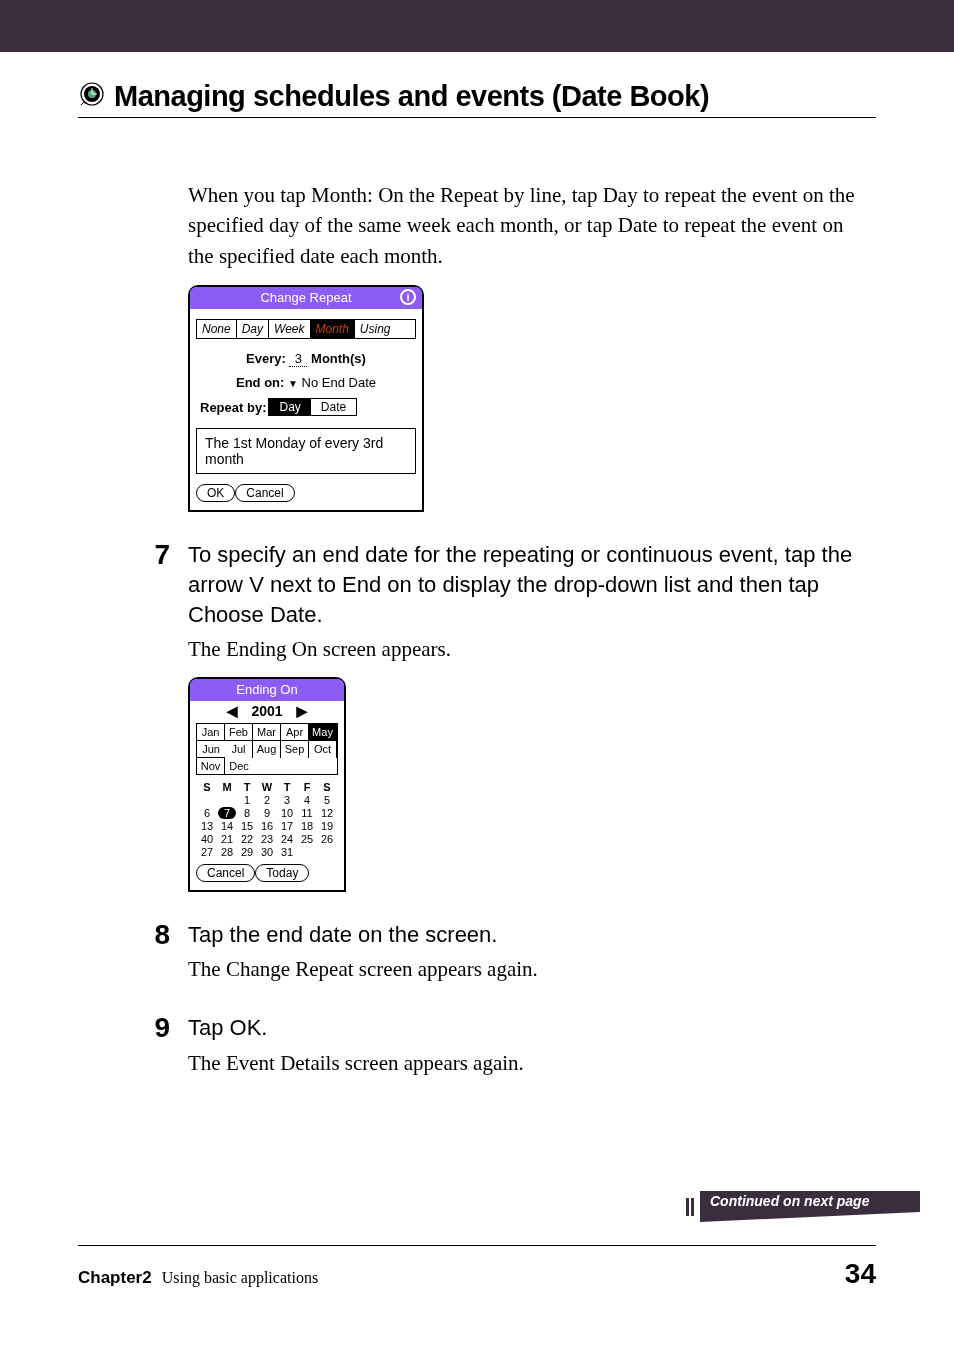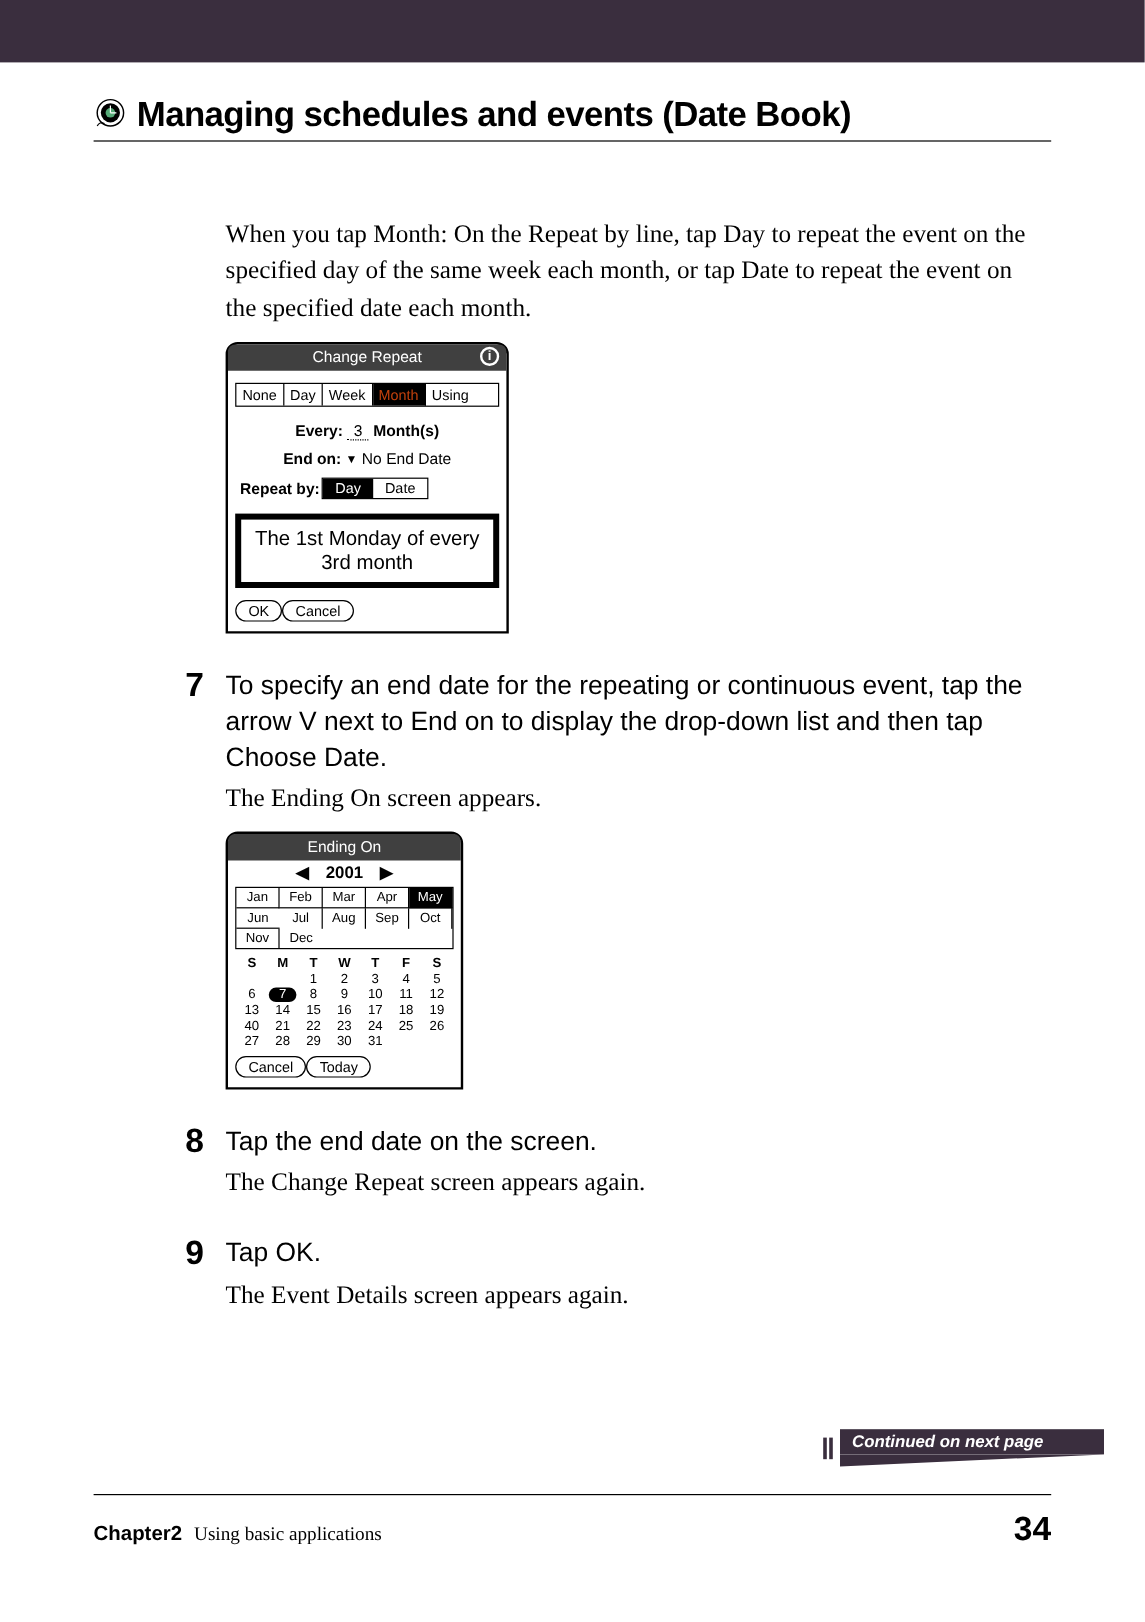--- a/index.html
+++ b/index.html
@@ -55,21 +55,21 @@
       border-top-left-radius: 10px;
       border-top-right-radius: 10px;
       width: 236px;
       margin-top: 14px;
       font-family: Verdana, Geneva, sans-serif;
       font-size: 12px;
       background: #fff;
       position: relative;
     }
     .screen-title {
-      background: #404040;
+      background: #8b5cf6;
       color: #fff;
       text-align: center;
       font-size: 13px;
       font-weight: 500;
       line-height: 22px;
       border-top-left-radius: 6px;
       border-top-right-radius: 6px;
       position: relative;
     }
     .info-icon {
@@ -88,20 +88,21 @@
     }
     .tabs {
       display: flex;
       border: 1px solid #000;
       margin: 10px 6px 10px 6px;
       font-size: 12px;
     }
     .tab {
       border-right: 1px solid #000;
       padding: 2px 5px;
+      font-style: italic;
     }
     .tab:last-child { border-right: none; }
     .tab.sel { background: #000; color: #c2410c; }
     .field-row {
       padding: 2px 10px 6px;
       font-size: 13px;
     }
     .dotted-in {
       border-bottom: 1px dotted #000;
       display: inline-block;
@@ -118,25 +119,24 @@
     .pill-pair {
       display: flex;
       border: 1px solid #000;
     }
     .pill {
       padding: 1px 10px;
       font-size: 12px;
     }
     .pill.sel { background: #000; color: #fff; }
     .summary-box {
-      border: 5px solid #000000;
+      border: 1px solid #000000;
       margin: 4px 6px 10px;
       padding: 6px 8px;
-      font-size: 17px;
-      text-align: center;
+      font-size: 14px;
     }
     .btn-row {
       display: flex;
       gap: 0;
       padding: 0 6px 8px;
     }
     .pill-btn {
       border: 1px solid #000;
       border-radius: 10px;
       padding: 1px 10px;
@@ -161,21 +161,21 @@
       font-family: -apple-system, Helvetica, Arial, sans-serif;
       font-size: 22px;
       line-height: 1.35;
     }
     .step-body {
       font-size: 21px;
       line-height: 1.4;
       margin-top: 6px;
     }
     .small-screen {
-      width: 198px;
+      width: 158px;
       margin-top: 12px;
     }
     .year-nav {
       display: flex;
       justify-content: center;
       align-items: center;
       gap: 14px;
       font-weight: bold;
       font-size: 14px;
       padding: 2px 0 4px;

